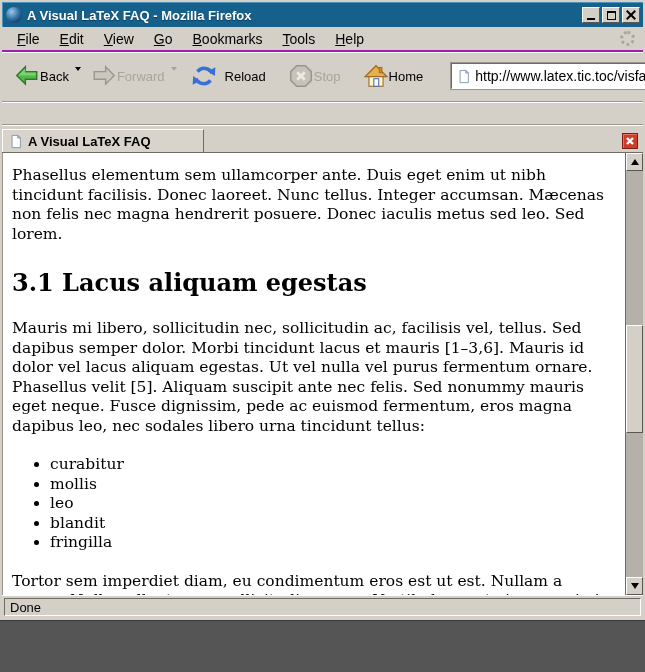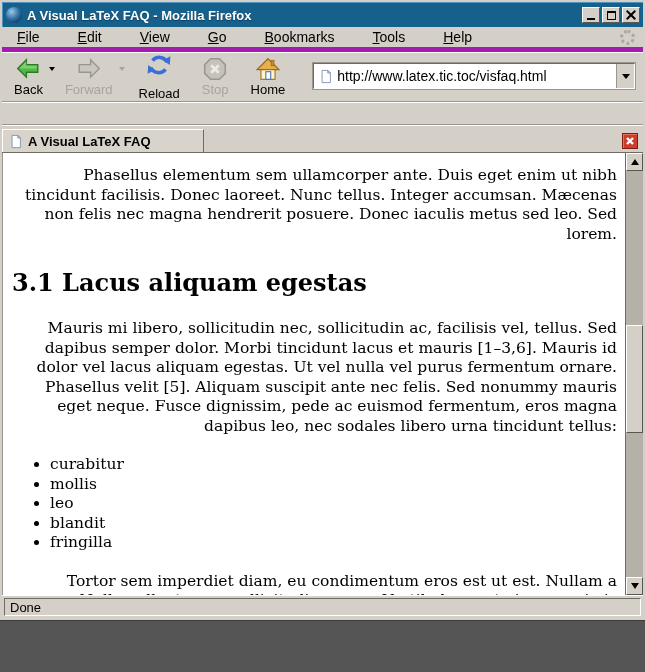--- a/index.html
+++ b/index.html
@@ -47,43 +47,43 @@
     content: ""; position: absolute; left: -1px; top: 4px;
     width: 12px; height: 2px; background: #000;
   }
   .glyph-x::before { transform: rotate(45deg); }
   .glyph-x::after  { transform: rotate(-45deg); }
 
   
   .menubar {
     height: 25px; flex: 0 0 25px;
     display: flex; align-items: center;
-    padding: 0 6px; gap: 20px;
-    border-bottom: 5px solid #a21caf;
+    padding: 0 6px; gap: 2px;
+    border-bottom: 2px solid #a21caf;
     background: #d4d0c8;
     font-size: 14px; color: #000;
   }
   .menu-item { padding: 2px 9px; cursor: default; }
   .menu-item .mn { text-decoration: underline; }
   .menubar-spacer { flex: 1; }
   .throbber {
     width: 15px; height: 15px; border-radius: 50%;
     border: 3px dotted #aaa69e; margin-right: 2px;
   }
 
   
   .toolbar {
     height: 50px; flex: 0 0 50px;
     display: flex; align-items: center;
     padding: 1px 6px 3px 6px;
     border-top: 1px solid #fff;
     border-bottom: 1px solid #9a968e;
   }
   .tbtn {
-    display: flex; flex-direction: column; align-items: center;
+    display: flex; flex-direction: row; align-items: center;
     padding: 1px 5px; border: 1px solid transparent;
   }
   .tbtn .ticon { width: 26px; height: 26px; display: block; }
   .tbtn .tlabel { font-size: 13px; color: #000; margin-top: 0; }
   .tbtn.disabled .tlabel { color: #a8a49c; text-align: right; }
   .caret {
     width: 0; height: 0; align-self: center;
     border-left: 3px solid transparent; border-right: 3px solid transparent;
     border-top: 4px solid #000; margin: 0 4px 14px 0;
   }
@@ -155,21 +155,21 @@
     background: #fff;
   }
   .page {
     flex: 1; min-width: 0; overflow: hidden;
     background: #fff; color: #000;
     font-family: "DejaVu Serif", "Liberation Serif", serif;
     font-size: 15.5px; line-height: 1.26;
     padding: 13px 8px 0 9px;
     border-left: 1px solid #9a968e;
   }
-  .page p { margin-bottom: 19px; text-align: right; }
+  .page p { margin-bottom: 19px; }
   .page h2 {
     font-size: 24px; font-weight: bold;
     margin: 24px 0 21px 0;
     font-family: "DejaVu Serif", "Liberation Serif", serif;
   }
   .page ul { margin: 0 0 19px 38px; }
   .page li { margin-bottom: 0; }
 
   
   .scrollbar {

